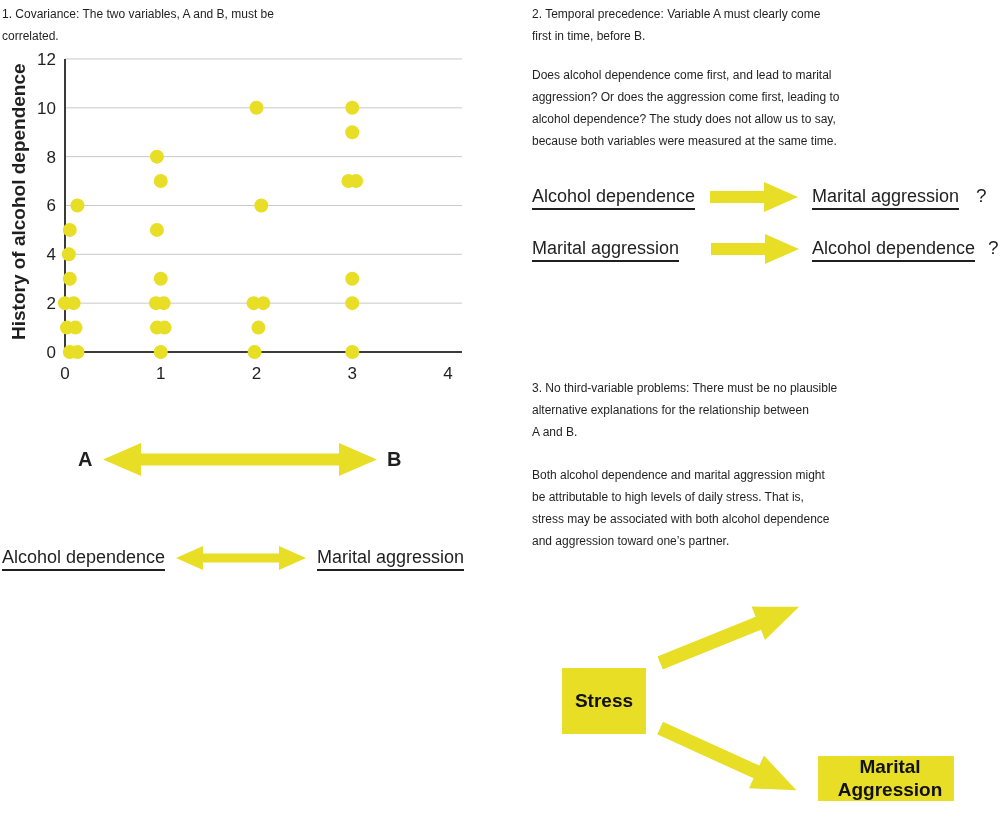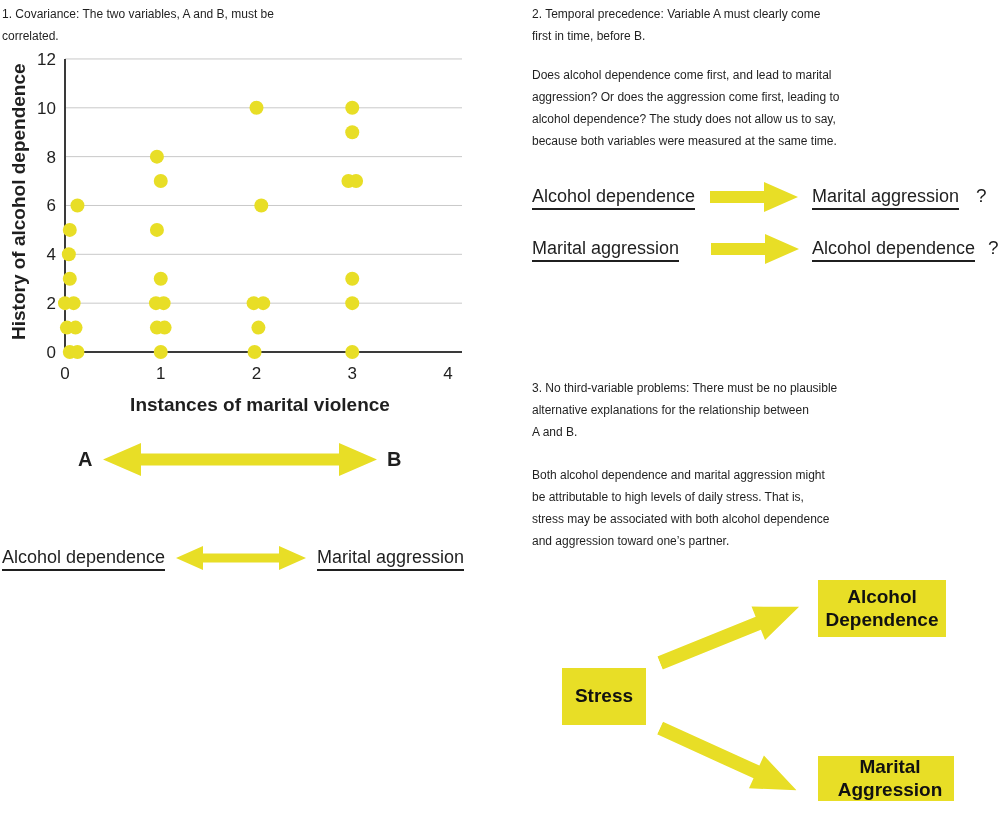--- a/index.html
+++ b/index.html
@@ -92,21 +92,20 @@
       <text x="56" y="110.63999999999999" text-anchor="end" font-size="17" fill="#1f1f1f">8</text>
       <text x="56" y="61.79999999999998" text-anchor="end" font-size="17" fill="#1f1f1f">10</text>
       <text x="56" y="12.95999999999998" text-anchor="end" font-size="17" fill="#1f1f1f">12</text>
       <text x="65" y="327" text-anchor="middle" font-size="17" fill="#1f1f1f">0</text>
       <text x="160.75" y="327" text-anchor="middle" font-size="17" fill="#1f1f1f">1</text>
       <text x="256.5" y="327" text-anchor="middle" font-size="17" fill="#1f1f1f">2</text>
       <text x="352.25" y="327" text-anchor="middle" font-size="17" fill="#1f1f1f">3</text>
       <text x="448" y="327" text-anchor="middle" font-size="17" fill="#1f1f1f">4</text>
     </svg>
 
-  <div class="xlabel">Instances of marital violence</div>
 
   <div class="lbl bold" style="left:78px;top:448px;font-size:20px;">A</div>
   <div class="arrow" style="left:103px;top:441px;width:274px;height:37px;">
     <svg viewBox="0 0 274 37" preserveAspectRatio="none">
       <polygon class="arrow-fill" points="0,18.5 38,2 38,12.5 236,12.5 236,2 274,18.5 236,35 236,24.5 38,24.5 38,35"></polygon>
     </svg>
   </div>
   <div class="lbl bold" style="left:387px;top:448px;font-size:20px;">B</div>
 
   <div class="lbl" style="left:2px;top:546px;"><span class="u">Alcohol dependence</span></div>
@@ -143,31 +142,29 @@
   <div class="qmark" style="left:988px;top:237px;">?</div>
 
   <div class="para" style="left:532px;top:377px;width:475px;">3. No third-variable problems: There must be no plausible
 alternative explanations for the relationship between
 A and B.</div>
   <div class="para" style="left:532px;top:464px;width:480px;">Both alcohol dependence and marital aggression might
 be attributable to high levels of daily stress. That is,
 stress may be associated with both alcohol dependence
 and aggression toward one’s partner.</div>
 
-  <div class="box" style="left:562px;top:668px;width:84px;height:57px;">Stress</div>
+  <div class="box" style="left:562px;top:668px;width:84px;height:66px;">Stress</div>
 
   <div class="arrow diag" style="left:660px;top:643px;width:150px;height:40px;transform:rotate(-22deg);">
     <svg viewBox="0 0 150 40" preserveAspectRatio="none">
       <polygon class="arrow-fill" points="0,13 106,13 106,2 150,20 106,38 106,27 0,27"></polygon>
     </svg>
   </div>
   <div class="arrow diag" style="left:660px;top:708px;width:150px;height:40px;transform:rotate(24.5deg);">
     <svg viewBox="0 0 150 40" preserveAspectRatio="none">
       <polygon class="arrow-fill" points="0,13 106,13 106,2 150,20 106,38 106,27 0,27"></polygon>
     </svg>
   </div>
 
-  <div class="box" style="left:818px;top:580px;width:128px;height:57px;white-space:pre-line;">Alcohol
-Dependence</div>
   <div class="box" style="left:818px;top:756px;width:128px;height:45px;white-space:pre-line;padding-left:8px;">Marital
 Aggression</div>
 
 </div>
 
 </body></html>

